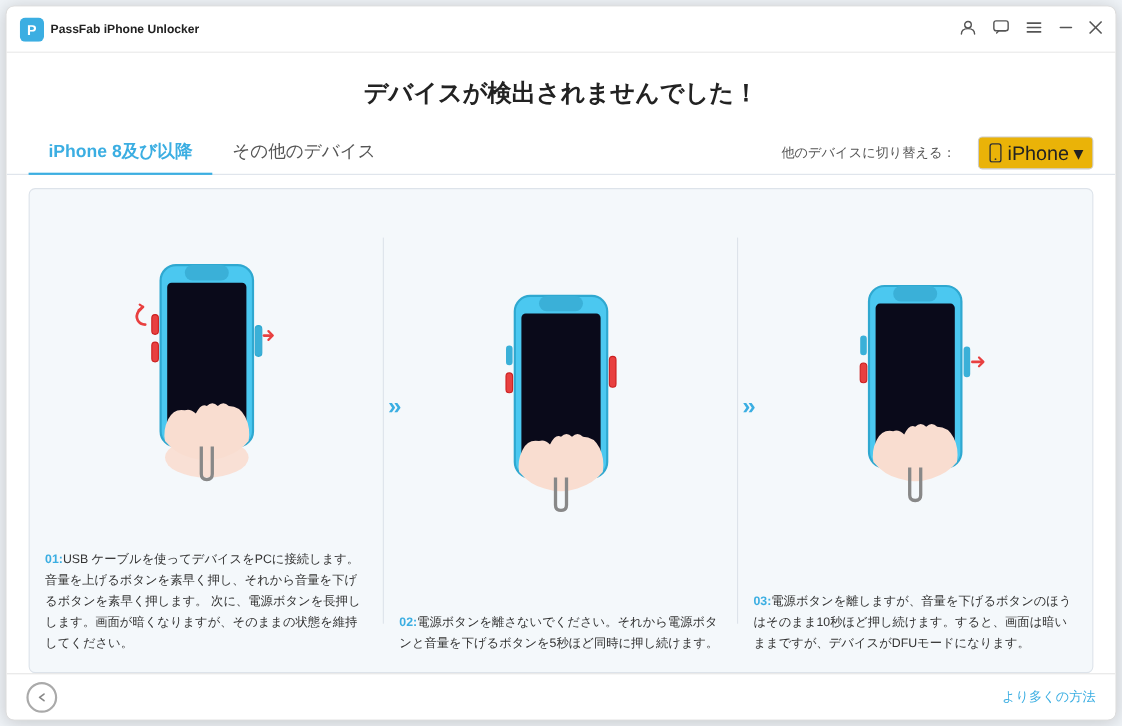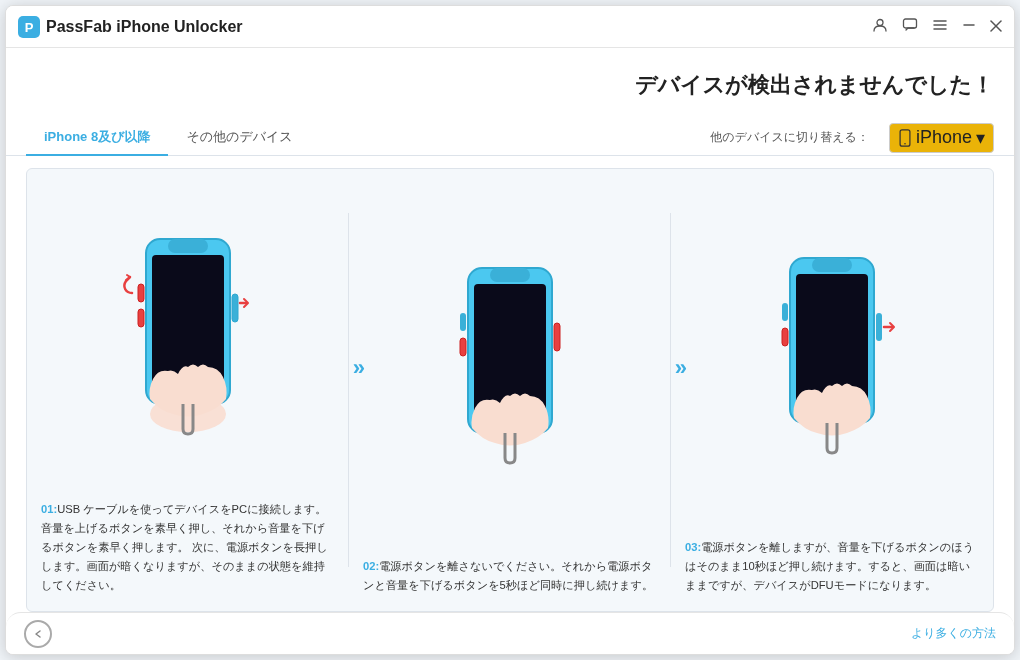--- a/index.html
+++ b/index.html
@@ -38,21 +38,21 @@
       display: flex;
       align-items: center;
       gap: 6px;
       flex: 1;
     }
     .titlebar-icon {
       width: 22px;
       height: 22px;
     }
     .titlebar-title {
-      font-size: 16px;
+      font-size: 11px;
       font-weight: 600;
       color: #222;
     }
     .titlebar-controls {
       display: flex;
       align-items: center;
       gap: 14px;
     }
     .titlebar-btn {
       color: #555;
@@ -66,21 +66,21 @@
     .content {
       flex: 1;
       display: flex;
       flex-direction: column;
       padding: 0;
       background: #fff;
       overflow: hidden;
     }
     .header-section {
       padding: 22px 20px 10px;
-      text-align: right;
+      text-align: center;
     }
     .header-title {
       font-size: 22px;
       font-weight: 700;
       color: #222;
       margin-bottom: 6px;
     }
     .header-subtitle {
       font-size: 12.5px;
       color: #555;
@@ -89,21 +89,21 @@
     .tabs-bar {
       display: flex;
       align-items: center;
       padding: 0 20px;
       border-bottom: 1px solid #dde3ea;
       flex-shrink: 0;
       margin-top: 4px;
     }
     .tab {
       padding: 8px 18px;
-      font-size: 13px;
+      font-size: 16px;
       color: #555;
       cursor: pointer;
       border-bottom: 2px solid transparent;
       margin-bottom: -1px;
       white-space: nowrap;
     }
     .tab.active {
       color: #3baee2;
       border-bottom: 2px solid #3baee2;
       font-weight: 600;
@@ -187,21 +187,20 @@
     }
     
     .bottom-bar {
       height: 42px;
       display: flex;
       align-items: center;
       padding: 0 18px;
       flex-shrink: 0;
       border-top: 1px solid #e5e5e5;
       justify-content: space-between;
-      border-radius: 15px;
     }
     .back-btn {
       width: 28px;
       height: 28px;
       border-radius: 50%;
       border: 2px solid #aaa;
       display: flex;
       align-items: center;
       justify-content: center;
       cursor: pointer;

